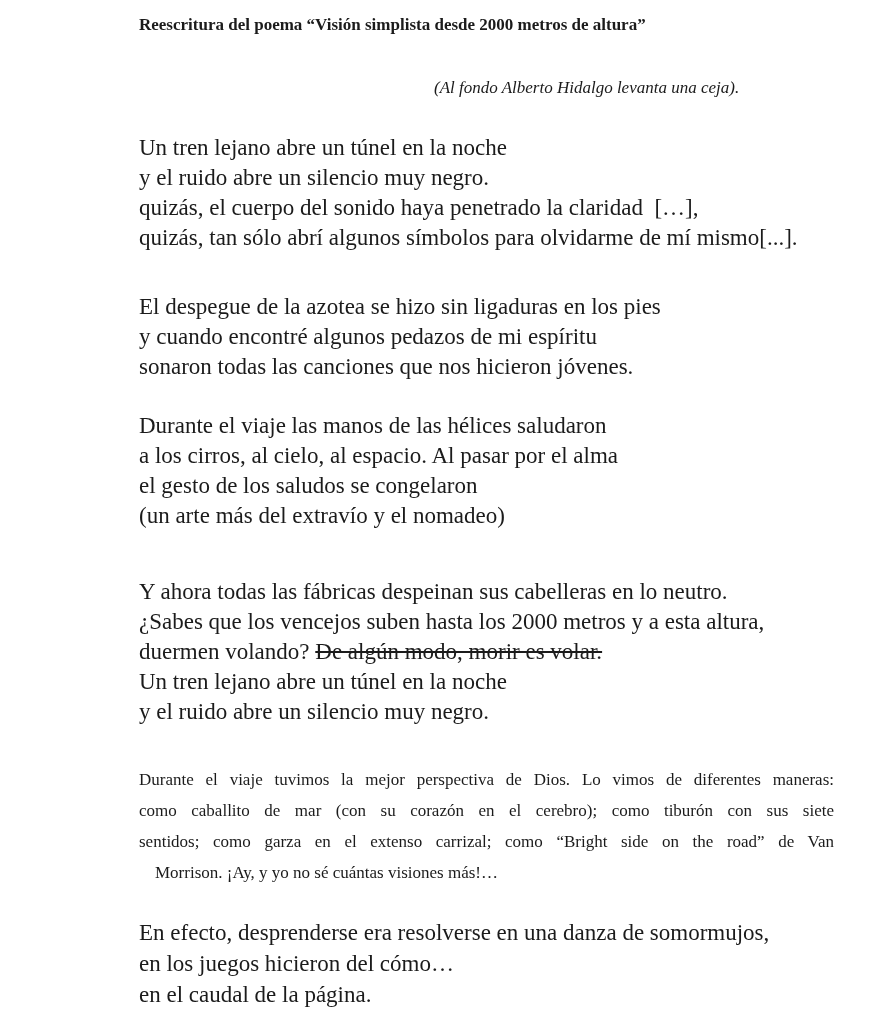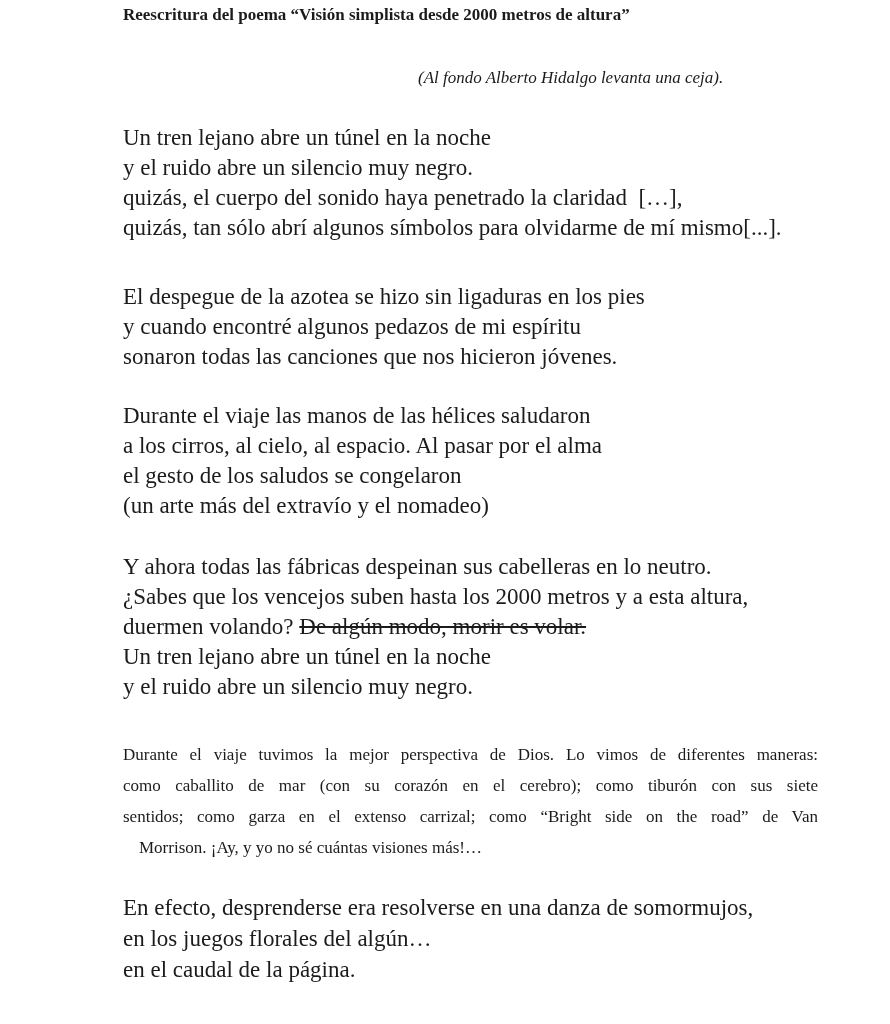--- a/index.html
+++ b/index.html
@@ -11,24 +11,24 @@
     position: relative;
     width: 890px;
     height: 1024px;
     background: #ffffff;
     overflow: hidden;
     font-family: "Liberation Serif", "DejaVu Serif", serif;
     color: #1b1b1b;
   }
   .content {
     position: absolute;
-    left: 123px;
+    left: 139px;
     top: 0;
     width: 695px;
-    padding-top: 0;
+    padding-top: 10px;
   }
   .doc-title {
     font-weight: bold;
     font-size: 17px;
     line-height: 30px;
     white-space: pre-wrap;
   }
   .attribution {
     font-style: italic;
     font-size: 17px;
@@ -38,21 +38,21 @@
     white-space: pre-wrap;
   }
   .vline {
     font-size: 23px;
     line-height: 30px;
     white-space: pre-wrap;
   }
   .stanza-1 { margin-top: 30px; }
   .stanza-2 { margin-top: 39px; }
   .stanza-3 { margin-top: 29px; }
-  .stanza-4 { margin-top: 31px; }
+  .stanza-4 { margin-top: 46px; }
   .prose-paragraph { margin-top: 37px; }
   .jline {
     font-size: 17px;
     line-height: 31px;
     text-align: justify;
     text-align-last: justify;
   }
   .jline.last {
     text-align: right;
     text-align-last: left;
@@ -102,18 +102,18 @@
 
     <div class="prose-paragraph">
       <div class="jline">Durante el viaje tuvimos la mejor perspectiva de Dios. Lo vimos de diferentes maneras:</div>
       <div class="jline">como caballito de mar (con su corazón en el cerebro); como tiburón con sus siete</div>
       <div class="jline">sentidos; como garza en el extenso carrizal; como “Bright side on the road” de Van</div>
       <div class="jline last">Morrison. ¡Ay, y yo no sé cuántas visiones más!…</div>
     </div>
 
     <div class="stanza stanza-6">
       <div class="vline">En efecto, desprenderse era resolverse en una danza de somormujos,</div>
-      <div class="vline">en los juegos florales del algún…</div>
+      <div class="vline">en los juegos hicieron del cómo…</div>
       <div class="vline">en el caudal de la página.</div>
     </div>
 
   </div>
 </div>
 
 </body></html>

